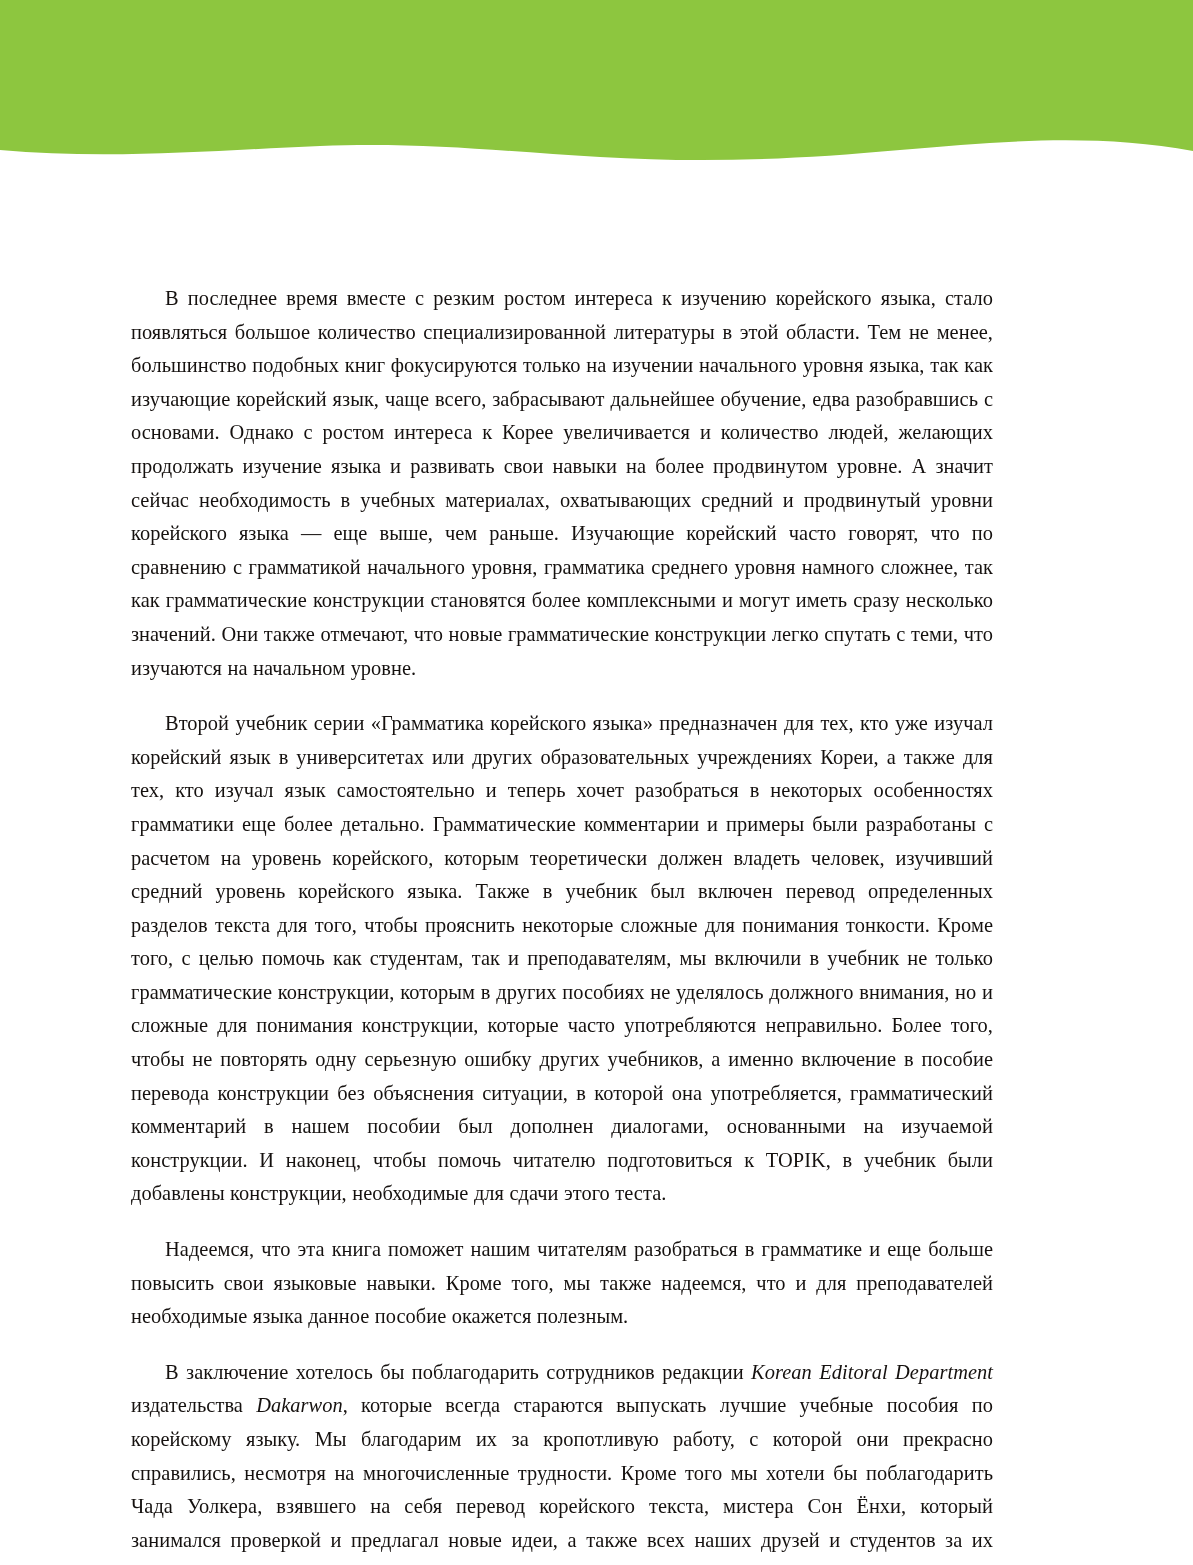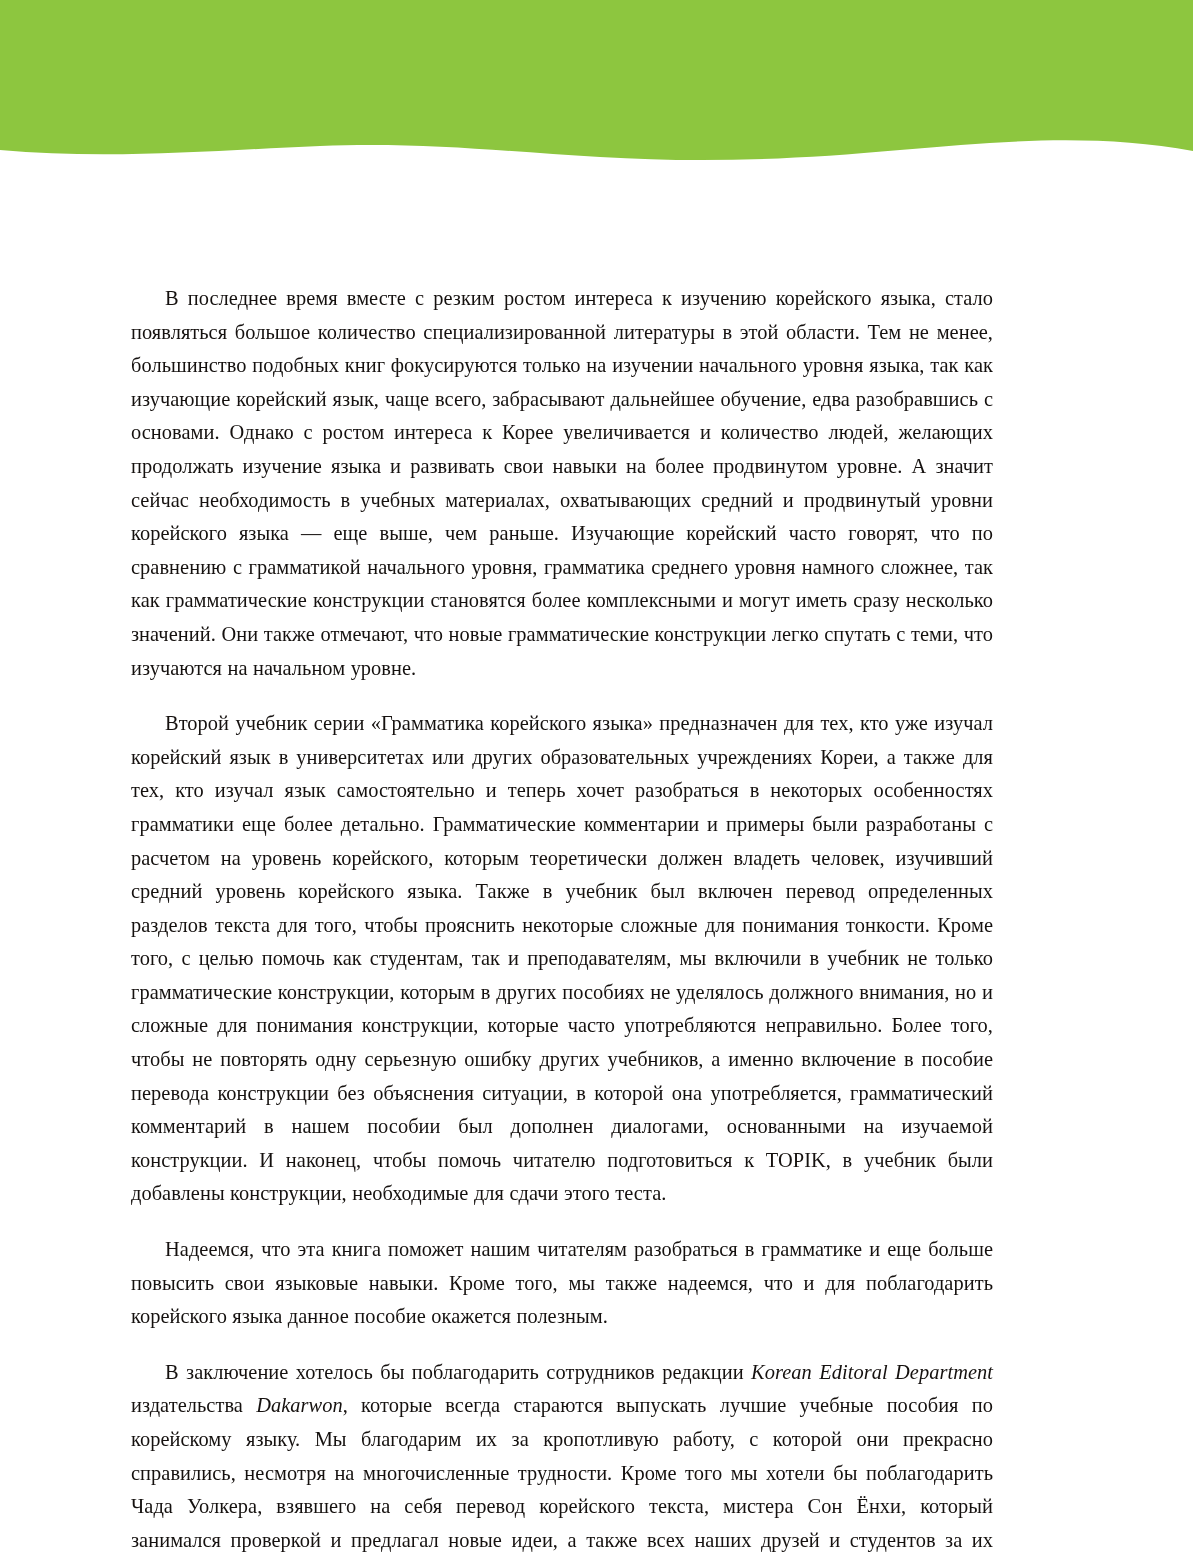--- a/index.html
+++ b/index.html
@@ -60,19 +60,19 @@
   <div class="header-band">
     <svg viewBox="0 0 1193 175" preserveAspectRatio="none" xmlns="http://www.w3.org/2000/svg" aria-hidden="true">
       <path d="M0,0 L1193,0 L1193,151 C1100,134 1010,140 900,150 C790,160 700,163 600,157 C500,151 420,142 320,146 C220,150 110,160 0,150 Z" fill="#8dc63f"></path>
     </svg>
   </div>
 
   <div class="content">
 
     <p class="para">В последнее время вместе с резким ростом интереса к изучению корейского языка, стало появляться большое количество специализированной литературы в этой области. Тем не менее, большинство подобных книг фокусируются только на изучении начального уровня языка, так как изучающие корейский язык, чаще всего, забрасывают дальнейшее обучение, едва разобравшись с основами. Однако с ростом интереса к Корее увеличивается и количество людей, желающих продолжать изучение языка и развивать свои навыки на более продвинутом уровне. А значит сейчас необходимость в учебных материалах, охватывающих средний и продвинутый уровни корейского языка — еще выше, чем раньше. Изучающие корейский часто говорят, что по сравнению с грамматикой начального уровня, грамматика среднего уровня намного сложнее, так как грамматические конструкции становятся более комплексными и могут иметь сразу несколько значений. Они также отмечают, что новые грамматические конструкции легко спутать с теми, что изучаются на начальном уровне.</p>
     <p class="para">Второй учебник серии «Грамматика корейского языка» предназначен для тех, кто уже изучал корейский язык в университетах или других образовательных учреждениях Кореи, а также для тех, кто изучал язык самостоятельно и теперь хочет разобраться в некоторых особенностях грамматики еще более детально. Грамматические комментарии и примеры были разработаны с расчетом на уровень корейского, которым теоретически должен владеть человек, изучивший средний уровень корейского языка. Также в учебник был включен перевод определенных разделов текста для того, чтобы прояснить некоторые сложные для понимания тонкости. Кроме того, с целью помочь как студентам, так и преподавателям, мы включили в учебник не только грамматические конструкции, которым в других пособиях не уделялось должного внимания, но и сложные для понимания конструкции, которые часто употребляются неправильно. Более того, чтобы не повторять одну серьезную ошибку других учебников, а именно включение в пособие перевода конструкции без объяснения ситуации, в которой она употребляется, грамматический комментарий в нашем пособии был дополнен диалогами, основанными на изучаемой конструкции. И наконец, чтобы помочь читателю подготовиться к TOPIK, в учебник были добавлены конструкции, необходимые для сдачи этого теста.</p>
-    <p class="para">Надеемся, что эта книга поможет нашим читателям разобраться в грамматике и еще больше повысить свои языковые навыки. Кроме того, мы также надеемся, что и для поблагодарить корейского языка данное пособие окажется полезным.</p>
+    <p class="para">Надеемся, что эта книга поможет нашим читателям разобраться в грамматике и еще больше повысить свои языковые навыки. Кроме того, мы также надеемся, что и для преподавателей необходимые языка данное пособие окажется полезным.</p>
 
     <p class="para"><span>В заключение хотелось бы поблагодарить сотрудников редакции </span><em>Korean Editoral Department</em><span> издательства </span><em>Dakarwon</em><span>, которые всегда стараются выпускать лучшие учебные пособия по корейскому языку. Мы благодарим их за кропотливую работу, с которой они прекрасно справились, несмотря на многочисленные трудности. Кроме того мы хотели бы поблагодарить Чада Уолкера, взявшего на себя перевод корейского текста, мистера Сон Ёнхи, который занимался проверкой и предлагал новые идеи, а также всех наших друзей и студентов за их неоценимую помощь в создании данной книги.</span></p>
 
   </div>
 
 </div>
 
 </body></html>

